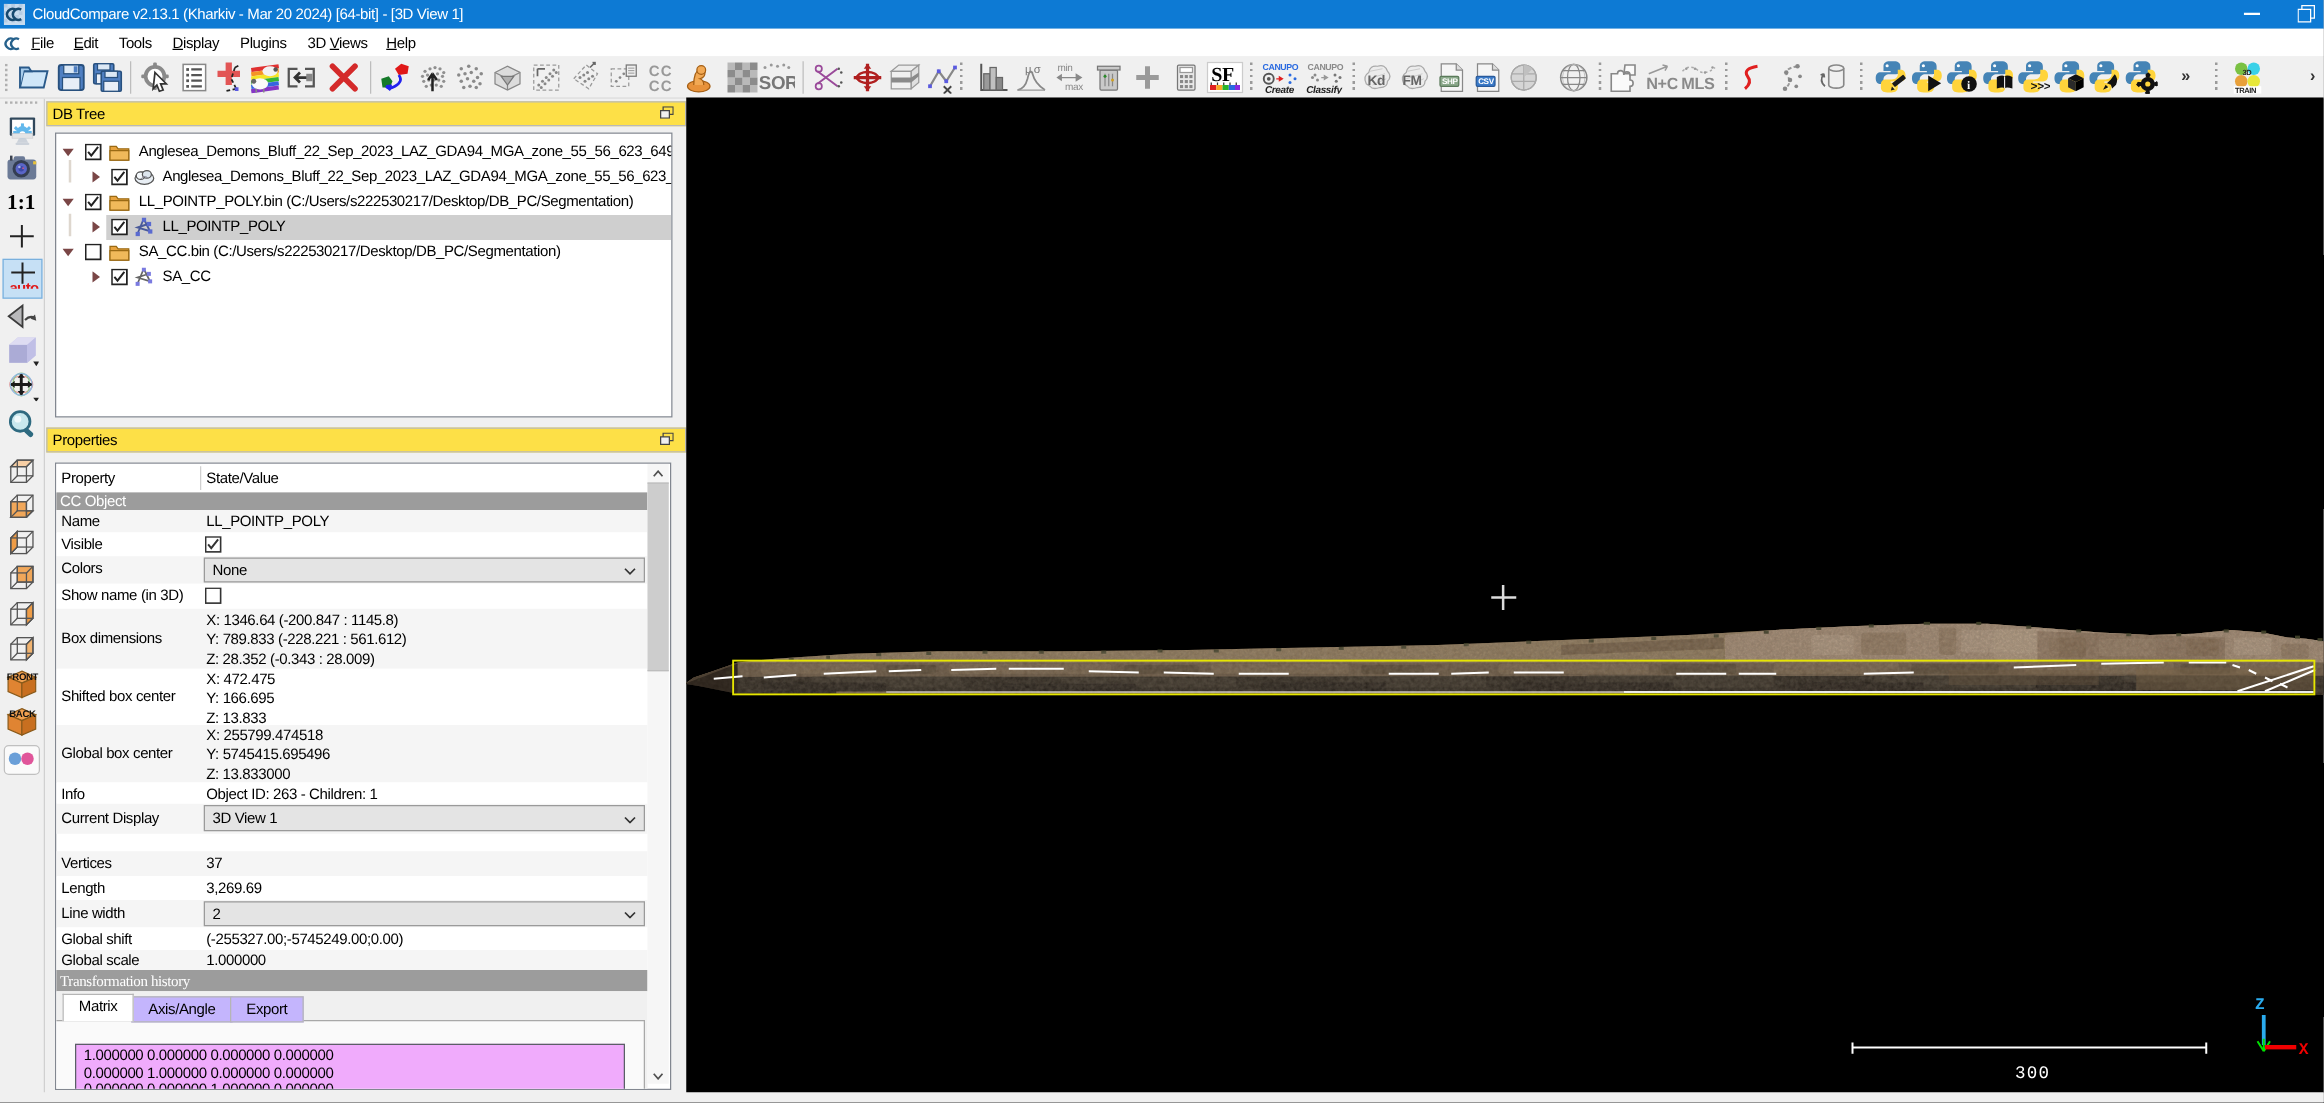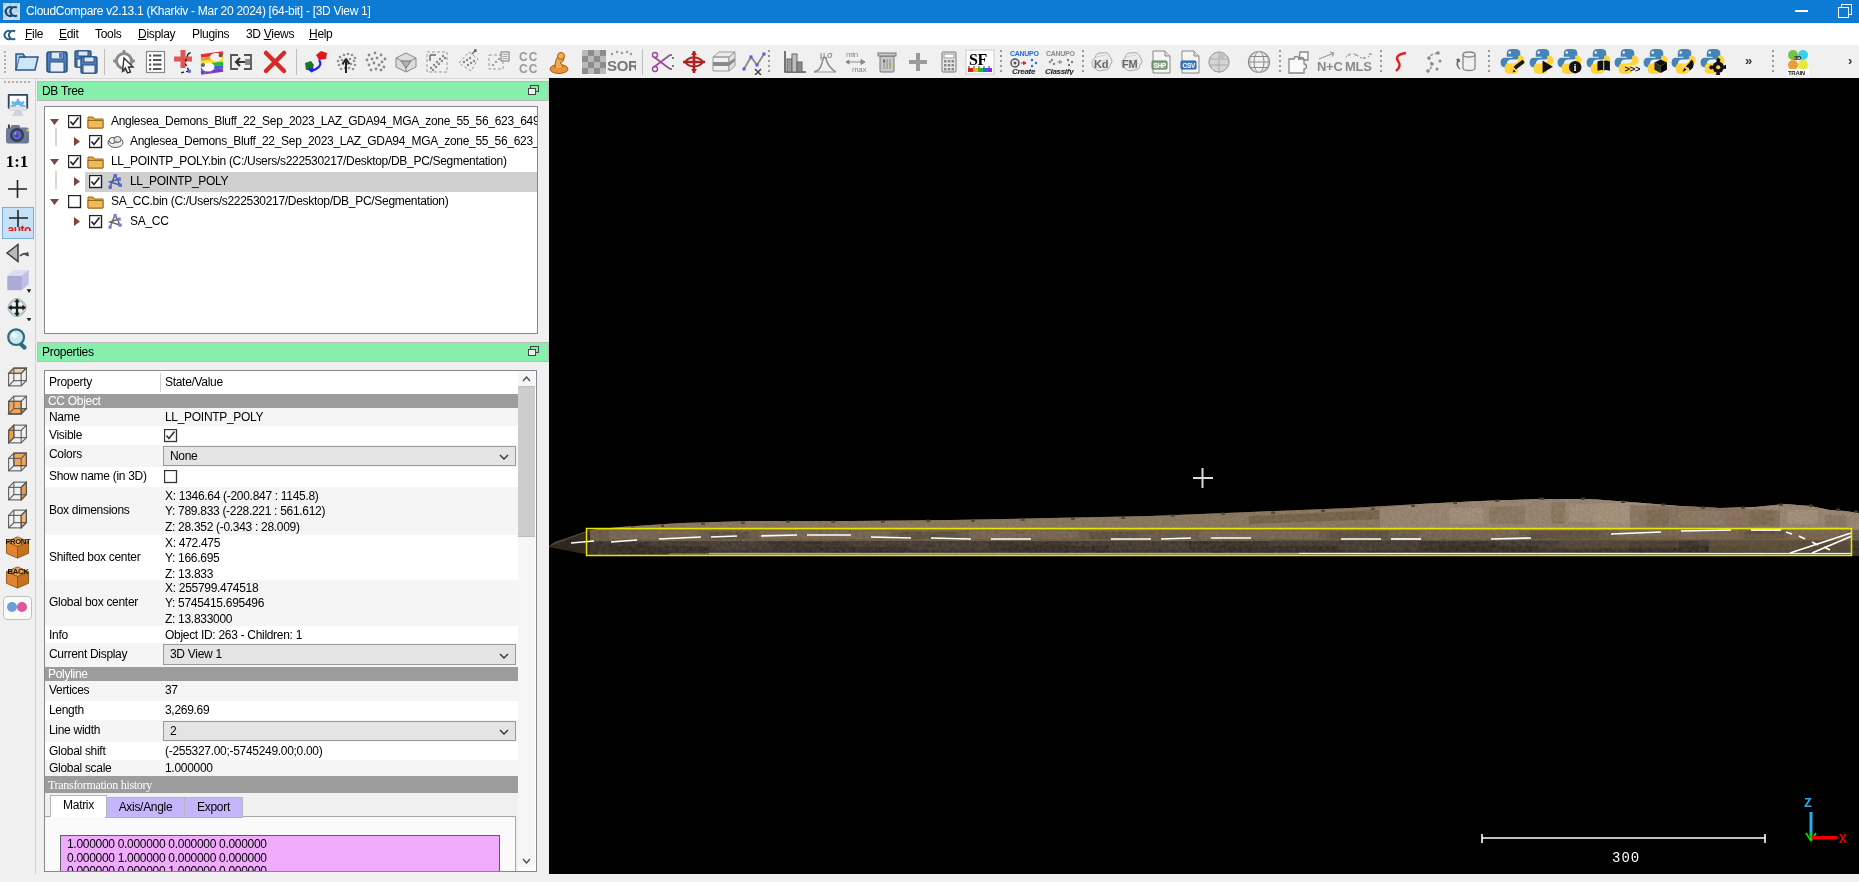--- a/index.html
+++ b/index.html
@@ -17,21 +17,21 @@
 #toolbar{position:absolute;left:0;top:45px;width:1859px;height:33px;background:#f0f0f0;border-bottom:1px solid #d7d7d7;}
 .ti{position:absolute;top:4px;width:26px;height:26px;}
 .ti.py{width:27px;height:27px;top:3px;}
 .tsep{position:absolute;top:4px;width:1px;height:26px;border-left:1px solid #bdbdbd;}
 .tgrip{position:absolute;top:5px;width:2px;height:24px;background-image:repeating-linear-gradient(#9a9a9a 0 2px,transparent 2px 5px);}
 
 #vtoolbar{position:absolute;left:0;top:79px;width:35px;height:795px;background:#f0f0f0;border-right:1px solid #d0d0d0;}
 .vi{position:absolute;left:4px;width:27px;height:24px;}
 
 #dock{position:absolute;left:36px;top:79px;width:513px;height:795px;background:#f0f0f0;}
-.phead{position:absolute;left:0px;width:510px;height:18px;background:#86efac;border:1px solid #b9b9b9;}
+.phead{position:absolute;left:0px;width:510px;height:18px;background:#fde047;border:1px solid #b9b9b9;}
 .phead span{position:absolute;left:4px;top:2px;font-size:12px;}
 .floatico{position:absolute;right:9px;top:3px;width:11px;height:10px;}
 
 #view3d{position:absolute;left:549px;top:78px;width:1310px;height:796px;background:#000;}
 #statusbar{position:absolute;left:0;top:874px;width:1859px;height:8px;background:#f0f0f0;}
 .tree-row{position:absolute;height:20px;white-space:nowrap;font-size:12px;}
 
 .prow{position:absolute;left:0;width:473px;background:#fff;}
 .prow.pg{background:#f5f5f5;}
 .pl{position:absolute;left:4px;top:2px;white-space:nowrap;}
@@ -891,23 +891,20 @@
       </div>
     <div class="prow pg" style="top:272px;height:24px;">
         <span class="pl" style="top:4px">Current Display</span>
       <div class="combo" style="left:118px;top:1px;width:353px;height:21px;">
           <span>3D View 1</span>
         <svg style="position:absolute;right:6px;top:8px" width="10" height="6">
             <path d="M1 1 L5 5 L9 1" fill="none" stroke="#333" stroke-width="1.4"></path>
           </svg>
       </div>
     </div>
-    <div class="psec" style="top:296px;height:14px;">
-        <span>Polyline</span>
-      </div>
     <div class="prow pg" style="top:310px;height:20px;">
         <span class="pl">Vertices</span>
         <span class="pv">37</span>
       </div>
     <div class="prow" style="top:330px;height:19px;">
         <span class="pl">Length</span>
         <span class="pv">3,269.69</span>
       </div>
     <div class="prow pg" style="top:349px;height:22px;">
         <span class="pl" style="top:3px">Line width</span>

